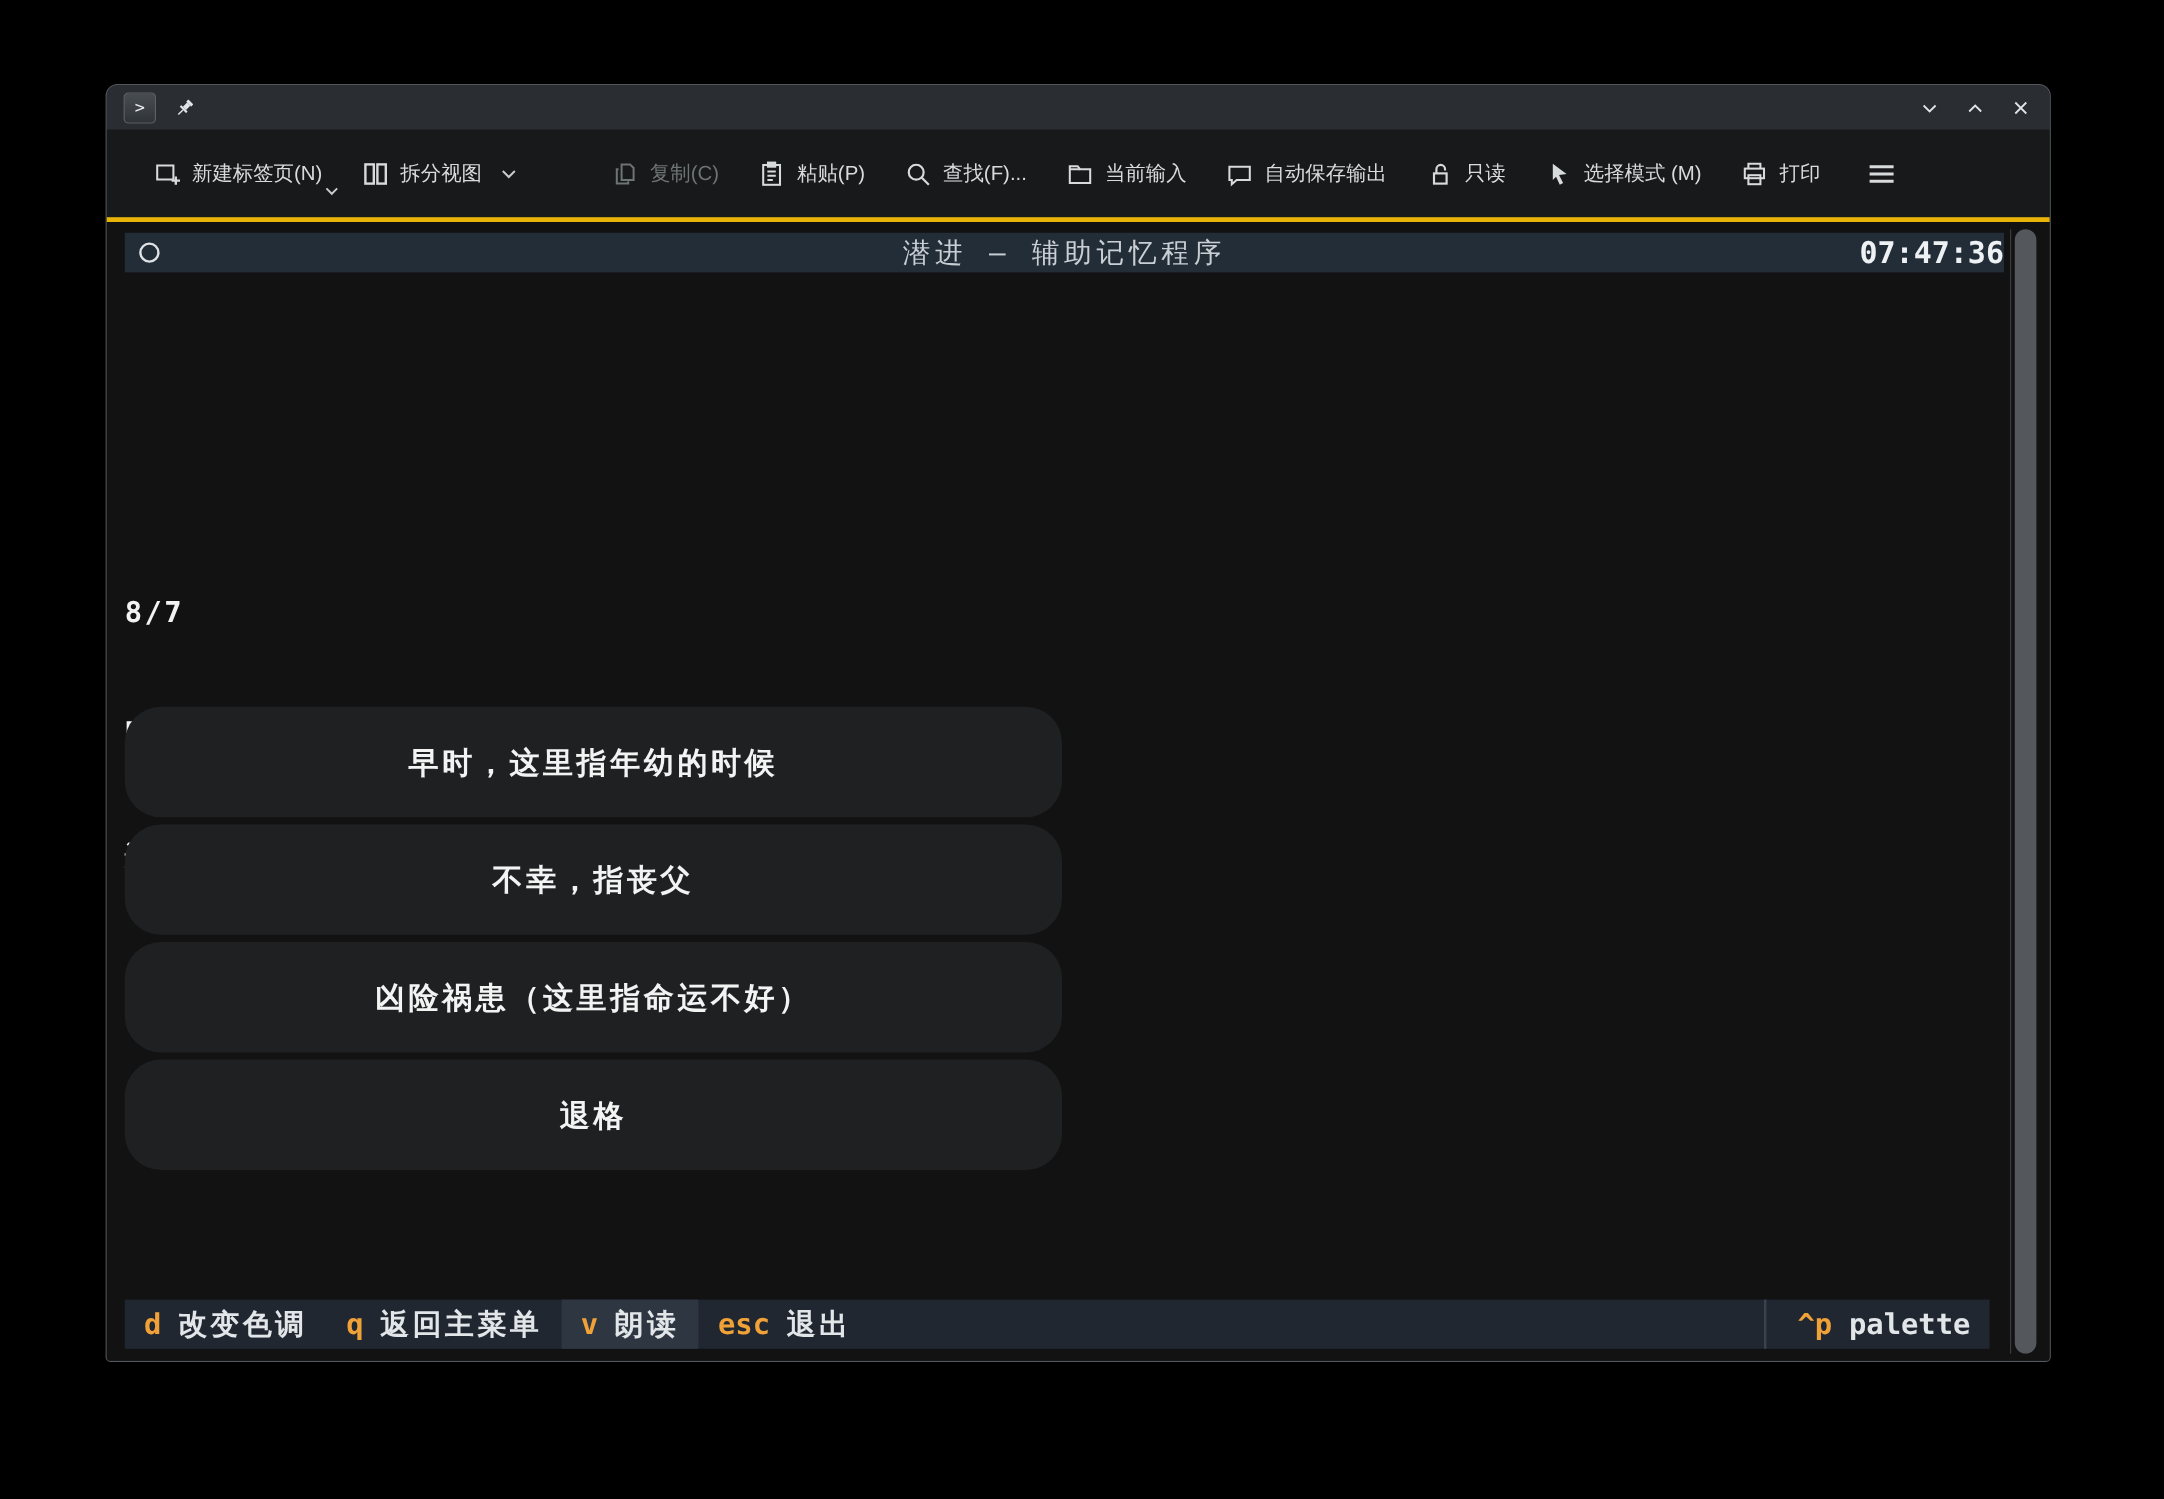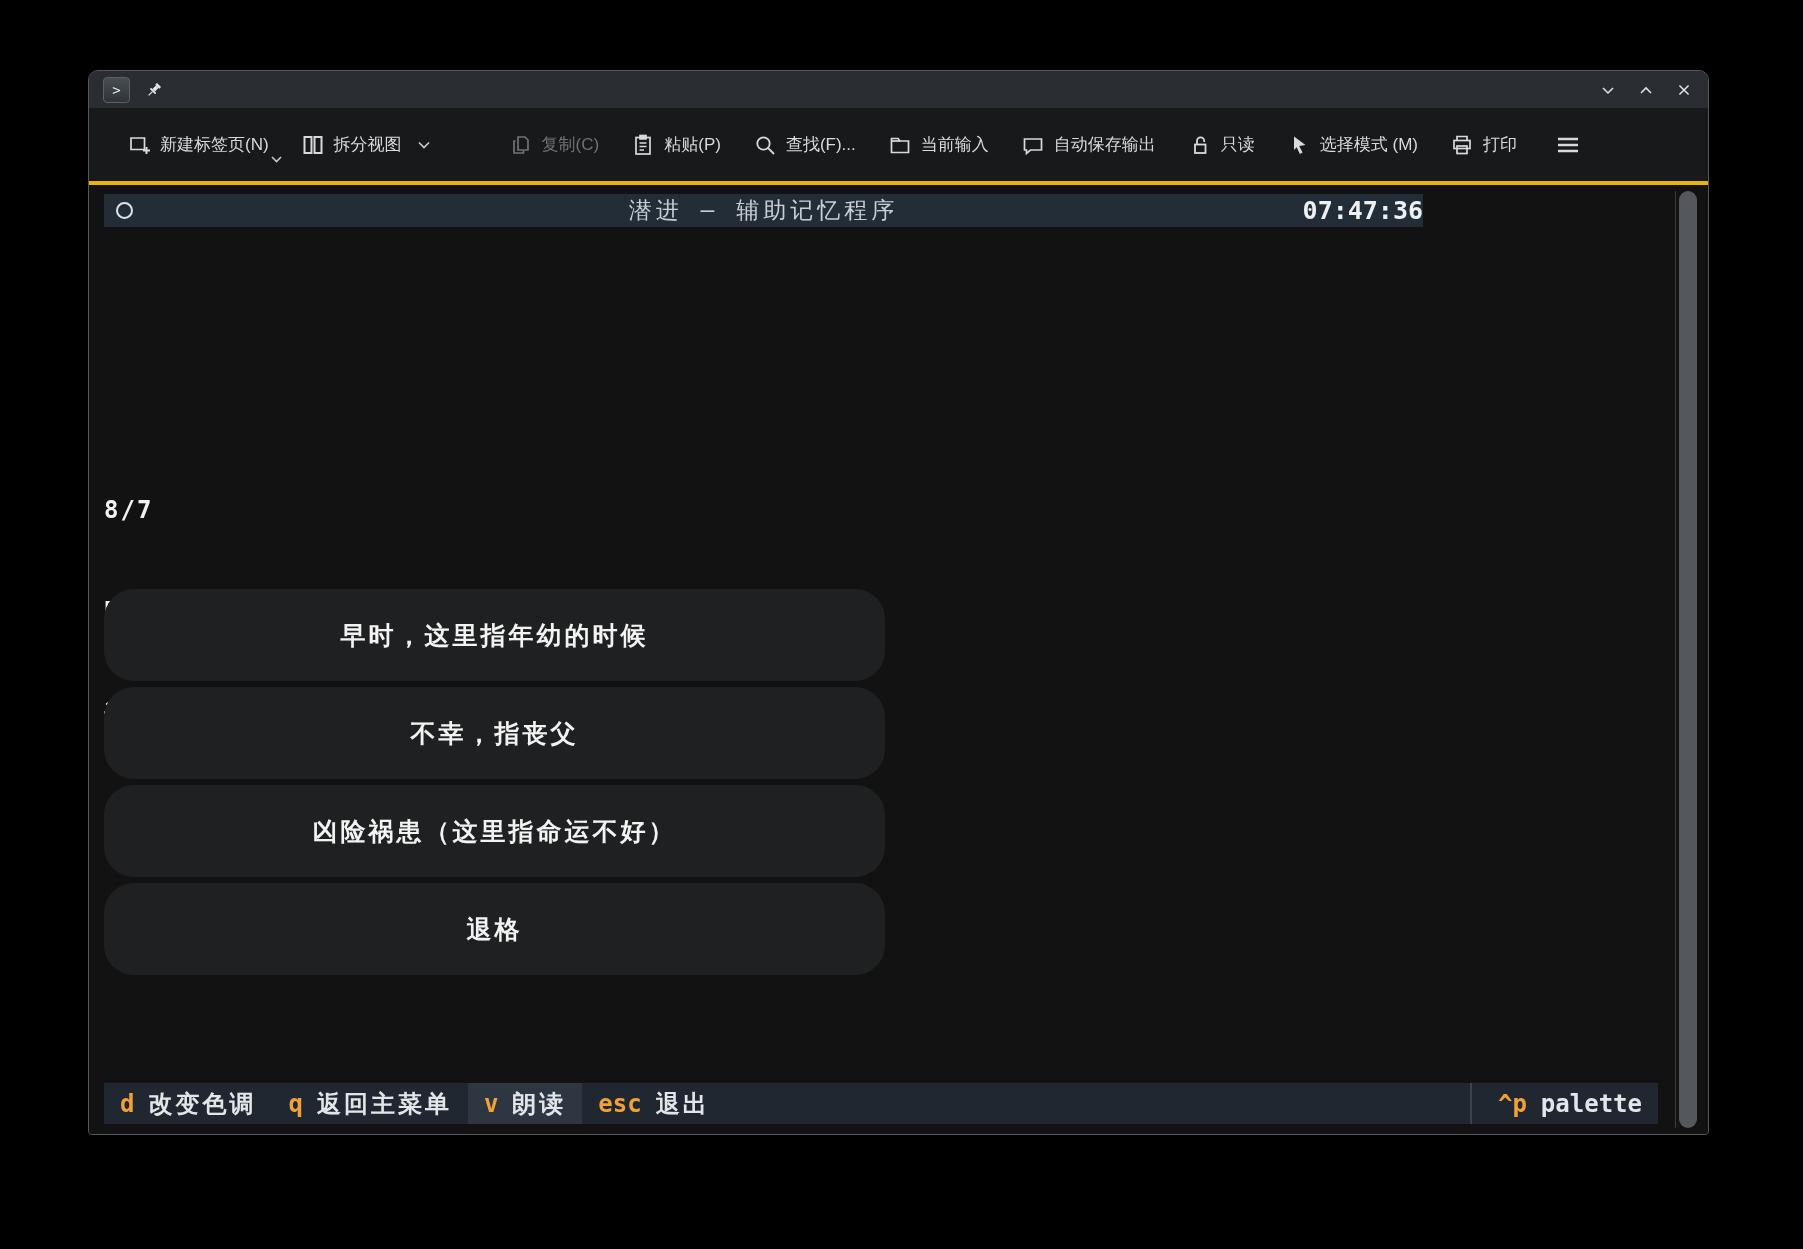--- a/index.html
+++ b/index.html
@@ -35,21 +35,21 @@
   .tb-item .caret-under { position:absolute; right:2px; bottom:-4px; }
   .tb-item.gap-before { margin-left:46px; }
   .tb-icon { display:flex; align-items:center; }
   .hamburger { margin-left:6px; }
 
   
   .terminal { flex:1 1 auto; background:#121213; position:relative;
               border-radius:0 0 3px 3px;
               font-family:"DejaVu Sans Mono", monospace; }
 
-  .tui-header { position:absolute; left:15px; top:9px; width:1319px; height:33px;
+  .tui-header { position:absolute; left:15px; top:9px; width:1566px; height:33px;
                 background:#232d37; display:flex; align-items:center; }
   .tui-circle { width:17px; height:17px; border:2px solid #dfe3e6; border-radius:50%;
                 margin-left:12px; }
   .tui-title { position:absolute; left:0; right:0; text-align:center; color:#c9ced4;
                font-size:23px; letter-spacing:4px; }
   .tui-clock { margin-left:auto; color:#eef1f3; font-size:25px;
                font-weight:bold; z-index:1; }
 
   .term-lines { position:absolute; left:15px; top:240px; color:#f2f2f2;
                 font-size:24px; font-weight:bold; line-height:34px;

